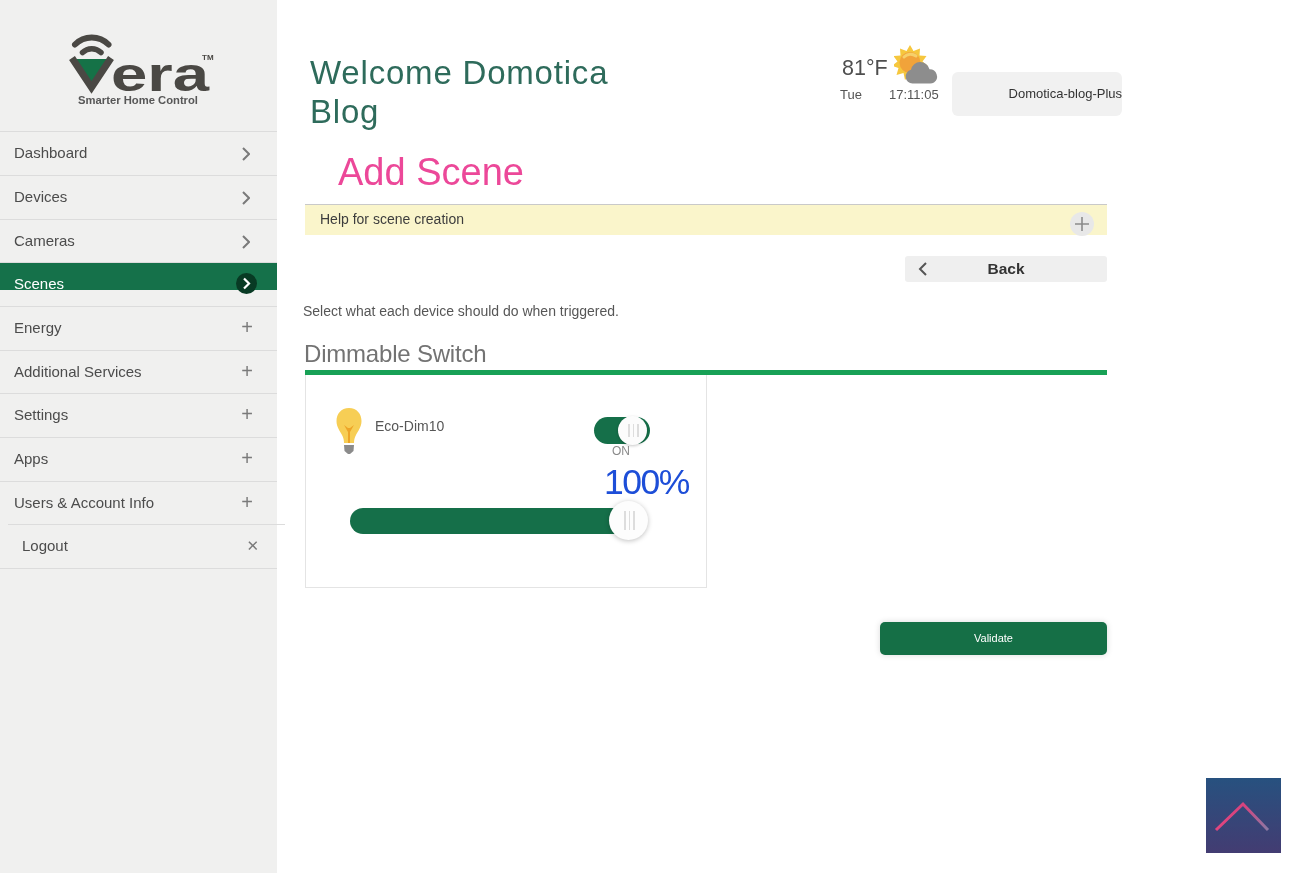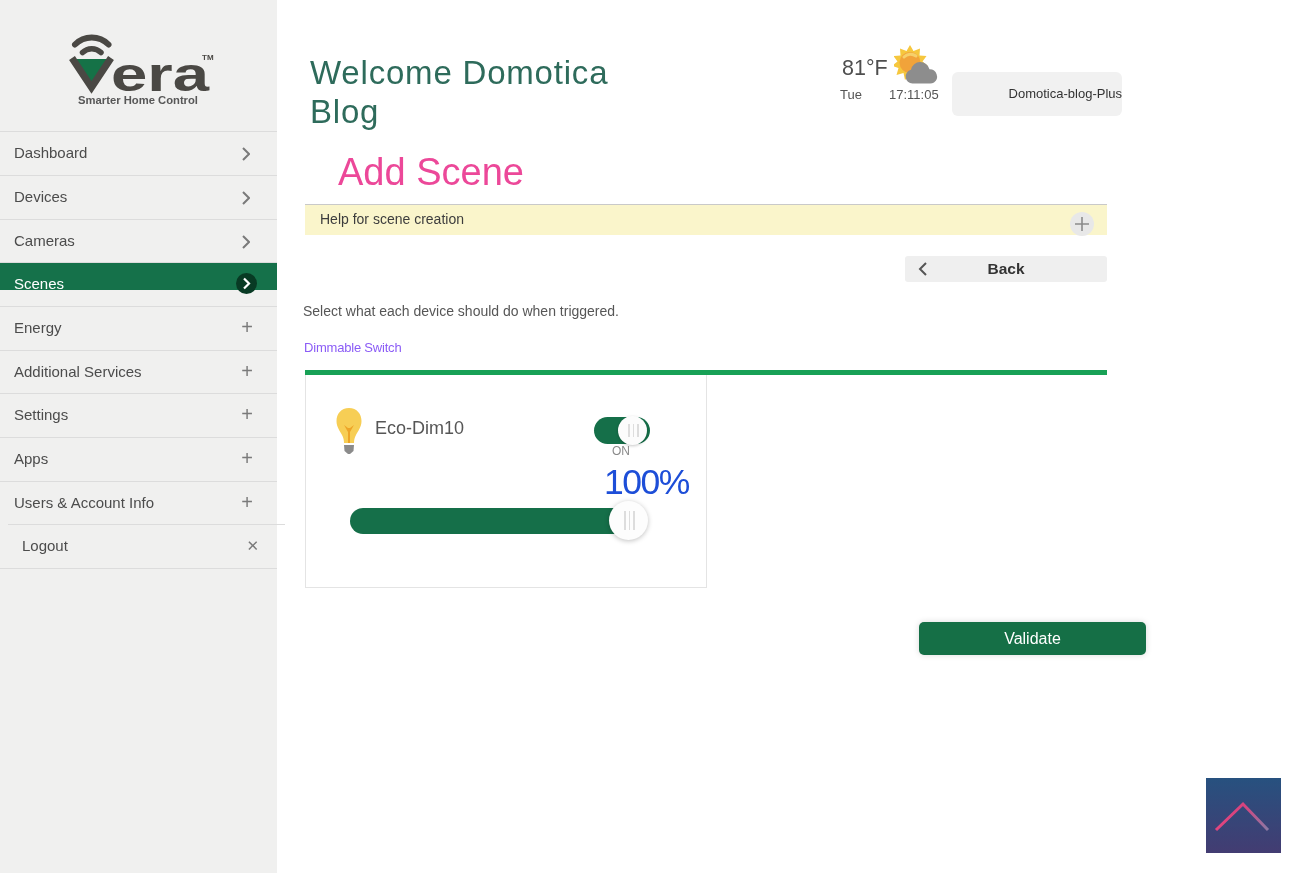--- a/index.html
+++ b/index.html
@@ -27,40 +27,40 @@
 
 #help { position:absolute; left:305px; top:204px; width:802px; height:31px; background:#faf5cb; border-top:1px solid #c9c9c9; }
 #help .t { position:absolute; left:15px; top:6px; font-size:14px; color:#3d3d3d; font-weight:400; }
 
 
 #back { position:absolute; left:905px; top:256px; width:202px; height:26px; background:#efefef; border-radius:3px; }
 #back .b { position:absolute; left:0; width:202px; text-align:center; top:4px; font-size:15.5px; color:#333; font-weight:700; }
 
 #selectline { position:absolute; left:303px; top:296px; font-size:14px; color:#565656;margin-top:7px; }
 
-#dimhdr { position:absolute; left:304px; top:340px; font-size:13px; letter-spacing:-0.2px; color:#8b5cf6; }
+#dimhdr { position:absolute; left:304px; top:340px; font-size:24px; letter-spacing:-0.2px; color:#737373; }
 #greenbar { position:absolute; left:305px; top:370px; width:802px; height:5px; background:#18a156; }
 #card { position:absolute; left:305px; top:375px; width:402px; height:213px; background:#fff; border:1px solid #e4e4e4; border-top:none; }
 
 
-#devlbl { position:absolute; left:375px; top:418px; font-size:18px; color:#565656; }
+#devlbl { position:absolute; left:375px; top:418px; font-size:14px; color:#565656; }
 
 
 #toggle { position:absolute; left:594px; top:417px; width:56px; height:27px; background:#156f49; border-radius:13.5px; }
 #tknob { position:absolute; left:618px; top:416px; width:29px; height:29px; background:#fcfcfc; border-radius:50%; box-shadow:0 1px 3px rgba(0,0,0,0.22); }
 #onlbl { position:absolute; left:612px; top:444px; font-size:12px; color:#8a8a8a; }
 #pct { position:absolute; left:604px; top:462px; letter-spacing:-1.5px; font-size:35.5px; color:#1d4ed8; }
 
 
 #strack { position:absolute; left:350px; top:508px; width:296px; height:26px; background:#156f49; border-radius:13px; }
 #sknob { position:absolute; left:609px; top:501px; width:39px; height:39px; background:#fdfdfd; border-radius:50%; box-shadow:0 1px 5px rgba(0,0,0,0.25); }
 .grips { position:absolute; display:flex; gap:3px; }
 .grips i { width:1.7px; background:#ddd; display:block; }
 
-#validate { position:absolute; left:880px; top:622px; width:227px; height:33px; background:#156f46; border-radius:5px; color:#fff; font-size:16px; text-align:center; line-height:33px; box-shadow:0 0 6px rgba(0,0,0,0.15);margin-left:39px; }
+#validate { position:absolute; left:880px; top:622px; width:227px; height:33px; background:#156f46; border-radius:5px; color:#fff; font-size:11px; text-align:center; line-height:33px; box-shadow:0 0 6px rgba(0,0,0,0.15); }
 
 #totop { position:absolute; left:1206px; top:778px; width:75px; height:75px; background:linear-gradient(180deg,#27517f,#433c72); }
 </style>
 </head>
 <body>
 
 <div id="sidebar"></div>
 
 <svg class="abs" style="left:60px;top:25px;" width="160" height="90" viewBox="0 0 160 90">
   <g fill="none" stroke="#4a4844" stroke-linecap="round">

